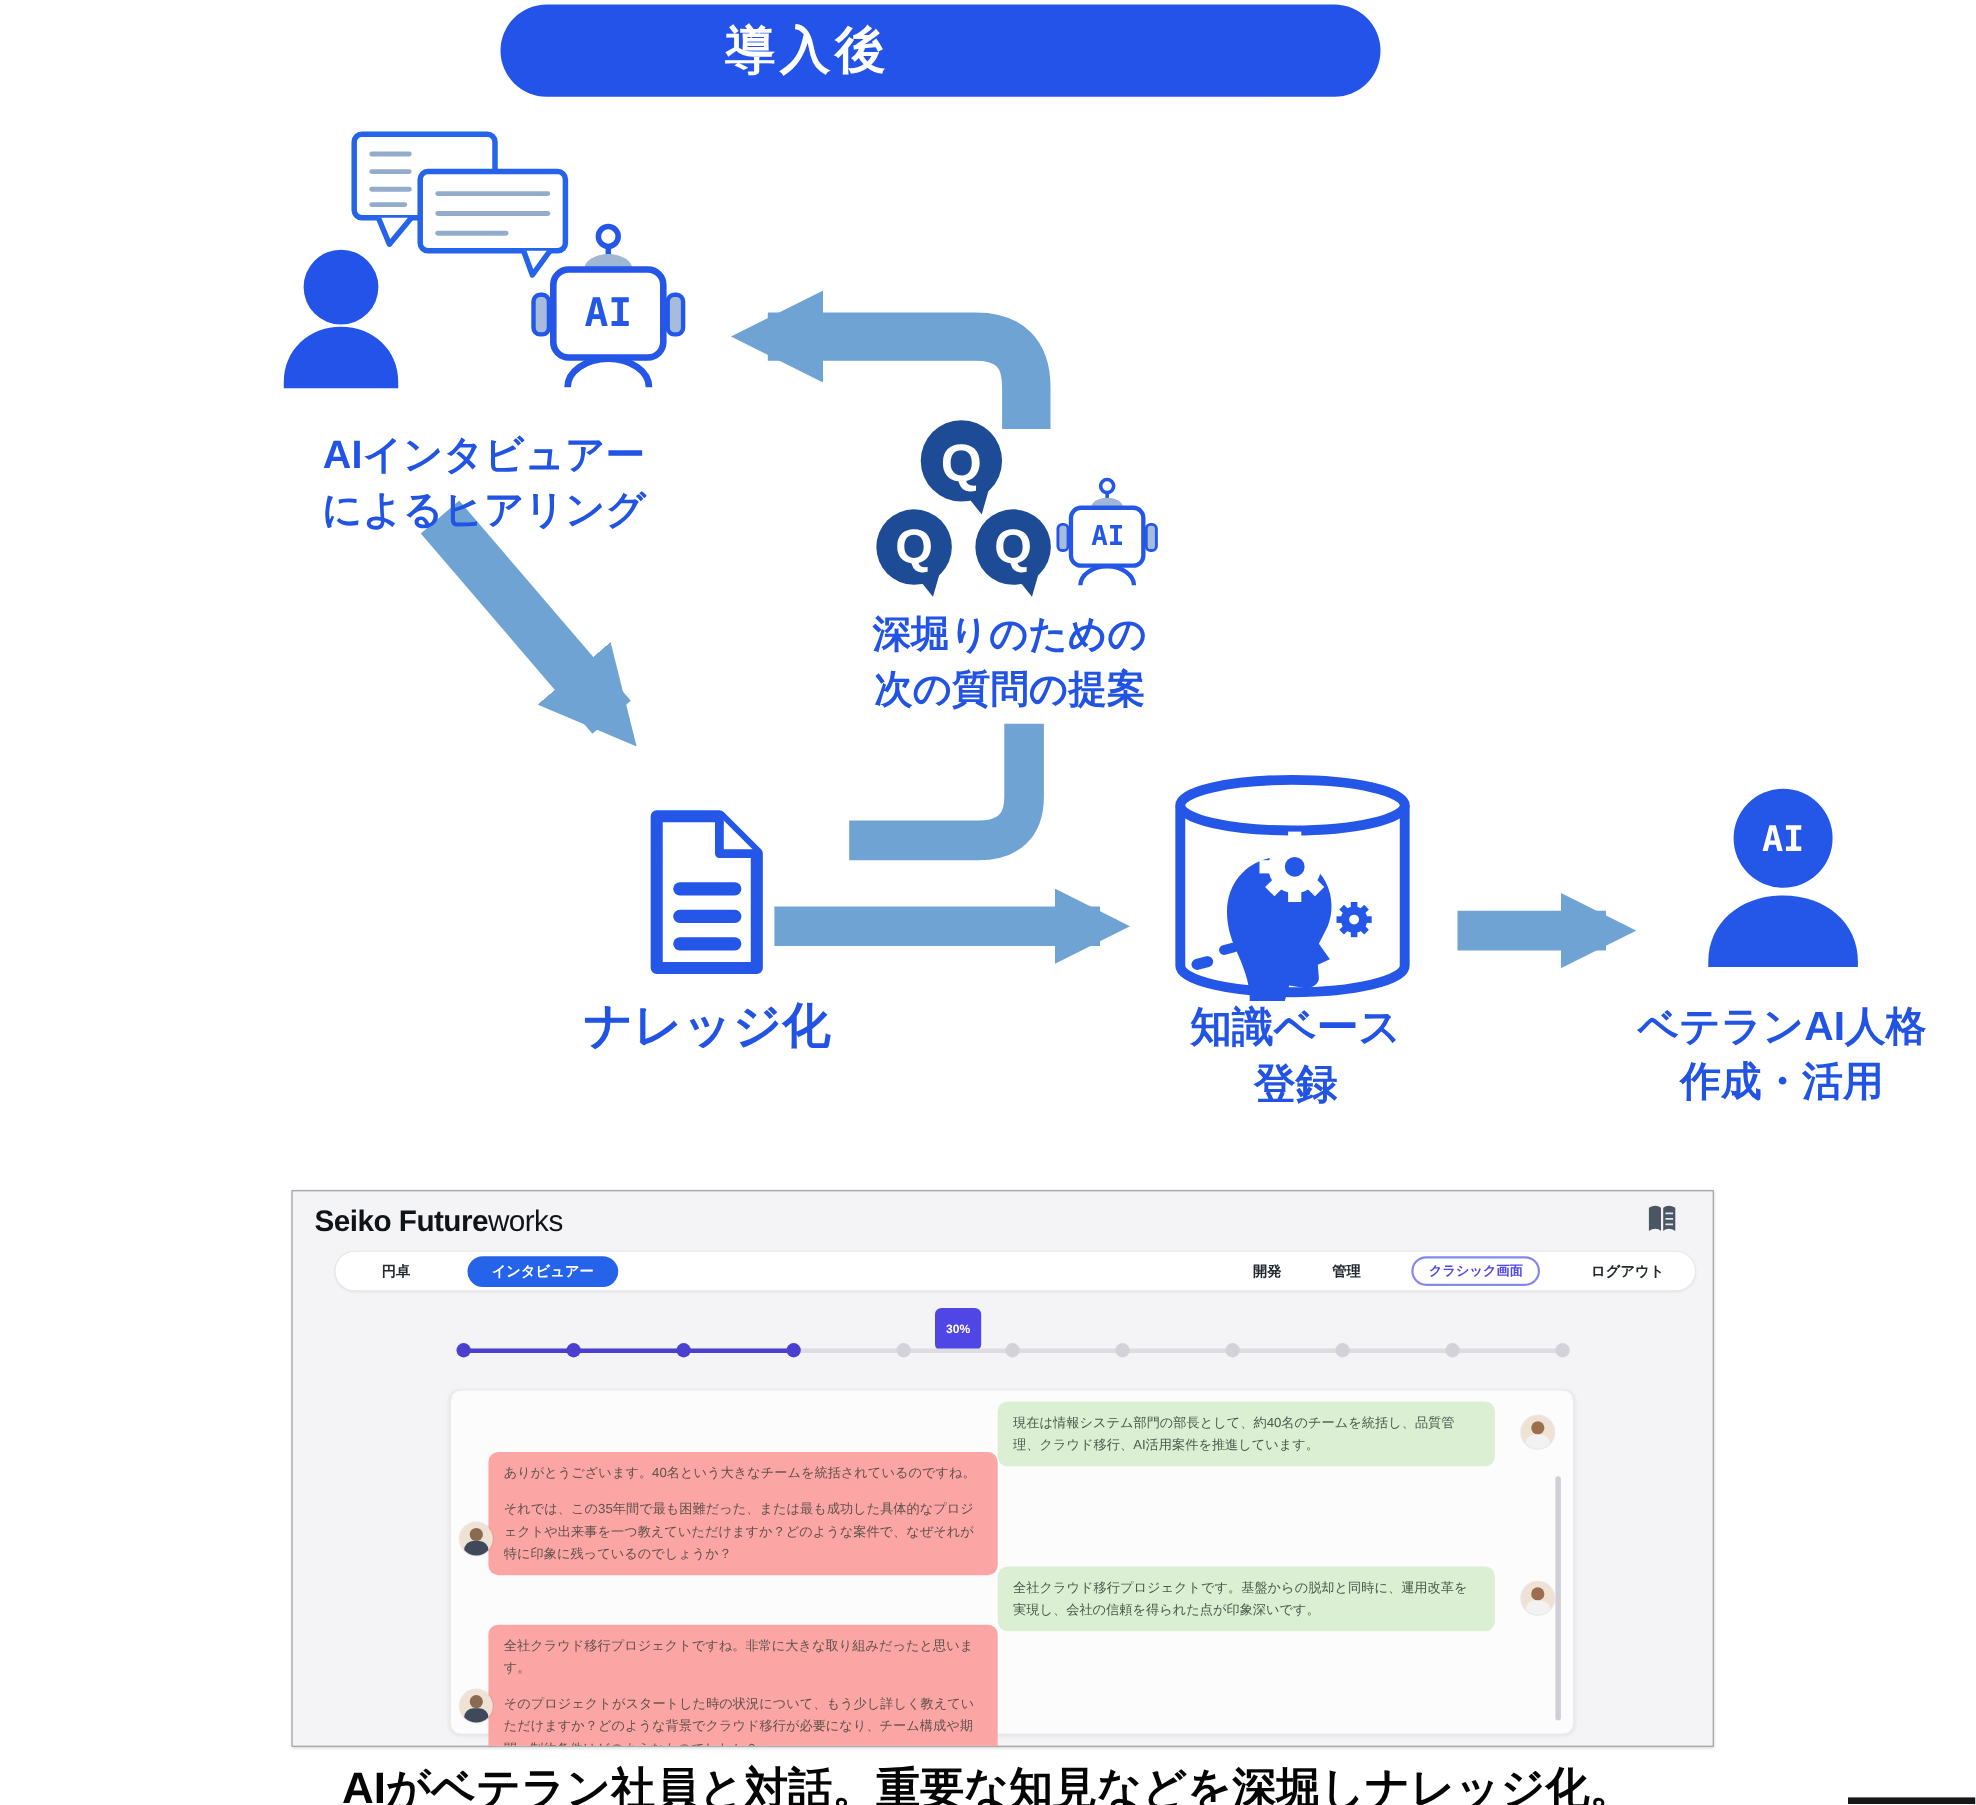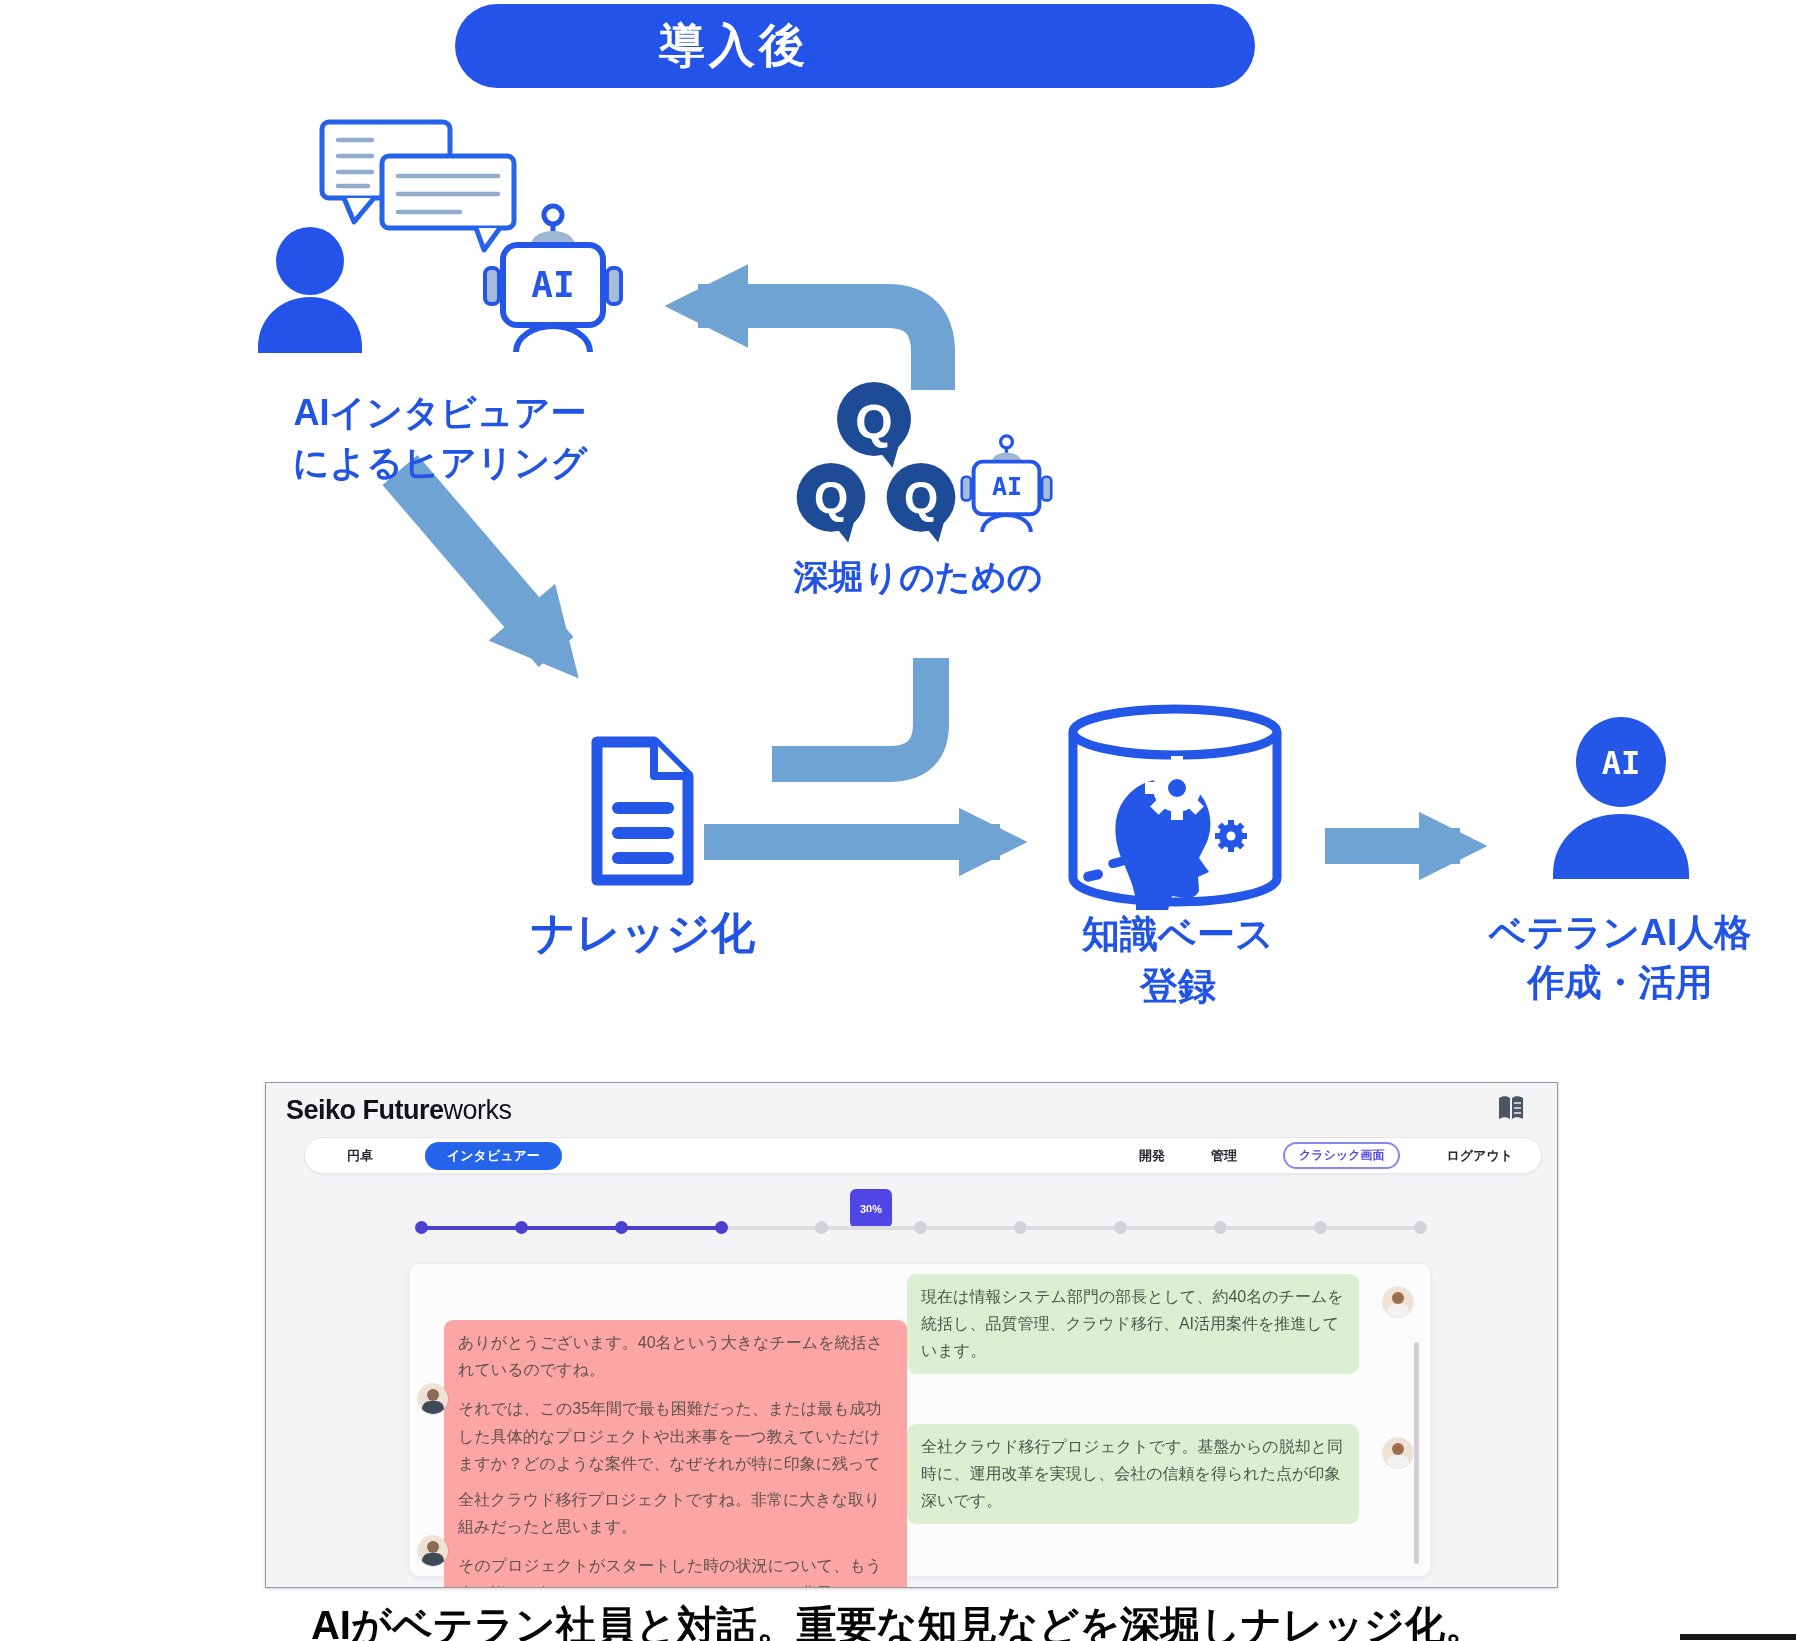--- a/index.html
+++ b/index.html
@@ -48,21 +48,21 @@
   .dots{position:absolute;left:0;top:0;width:100%;display:flex;justify-content:space-between;}
   .dot{width:13px;height:13px;border-radius:50%;background:#d2d2d8;}
   .dot.active{background:#4b3fd0;}
   .pct-badge{left:584px;top:106px;width:42px;height:39px;background:#4F46E5;border-radius:6px;color:#fff;
              font-size:11px;font-weight:800;display:flex;align-items:center;justify-content:center;}
   .pct-badge:after{content:"";position:absolute;left:15px;top:23px;border:5px solid transparent;border-top-color:#4F46E5;}
 
   
   .chat-card{left:143px;top:180px;width:1020px;height:312px;background:#fcfcfd;border:1px solid #e9e9ee;
              border-radius:10px;box-shadow:0 1px 4px rgba(0,0,0,.07);}
-  .bubble{position:absolute;box-sizing:border-box;padding:9px 14px;font-size:16px;line-height:1.7;border-radius:9px;}
+  .bubble{position:absolute;box-sizing:border-box;padding:9px 14px;font-size:12px;line-height:1.7;border-radius:9px;}
   .bubble p{margin:0 0 12px 0;}
   .bubble p:last-child{margin-bottom:0;}
   .green{background:#dbf0d3;color:#49584b;}
   .pink{background:#fca5a5;color:#5d524c;}
   .avatar{position:absolute;width:30px;height:30px;border-radius:50%;overflow:hidden;background:#efe2d4;
           box-shadow:0 0 0 1px rgba(0,0,0,.08);}
   .avatar:before{content:"";position:absolute;left:9px;top:5px;width:12px;height:12px;border-radius:50%;}
   .avatar:after{content:"";position:absolute;left:4px;top:17px;width:22px;height:14px;border-radius:8px 8px 0 0;}
   .man:before{background:#8a6a52;}
   .man:after{background:#3e4a5a;}
@@ -159,20 +159,21 @@
   <div class="abs q-letter" style="left:801px;top:473px;width:60px;font-size:44px;">Q</div>
   <div class="abs q-letter" style="left:891px;top:473px;width:60px;font-size:44px;">Q</div>
 
   <svg class="abs" style="left:957px;top:432px;" width="99" height="102" viewBox="0 0 150 155">
     <use href="#robot"></use>
   </svg>
   <div class="abs ai-mono" style="left:978px;top:472px;width:58px;font-size:25px;">AI</div>
 
   <div class="abs dlabel lbl2">
     <div>深堀りのための</div>
+    <div>次の質問の提案</div>
   </div>
 
   <svg class="abs" style="left:585px;top:735px;" width="115" height="152" viewBox="0 0 115 152">
     <path d="M12,7 h57 l34,34 v104 h-91 z" fill="#fff" stroke="#2456E8" stroke-width="11" stroke-linejoin="round"></path>
     <path d="M69,7 v34 h34" fill="#fff" stroke="#2456E8" stroke-width="8" stroke-linejoin="round"></path>
     <g stroke="#2456E8" stroke-width="12" stroke-linecap="round">
       <line x1="33" y1="73" x2="83" y2="73"></line>
         <line x1="33" y1="98" x2="83" y2="98"></line>
         <line x1="33" y1="123" x2="83" y2="123"></line>
     </g>

